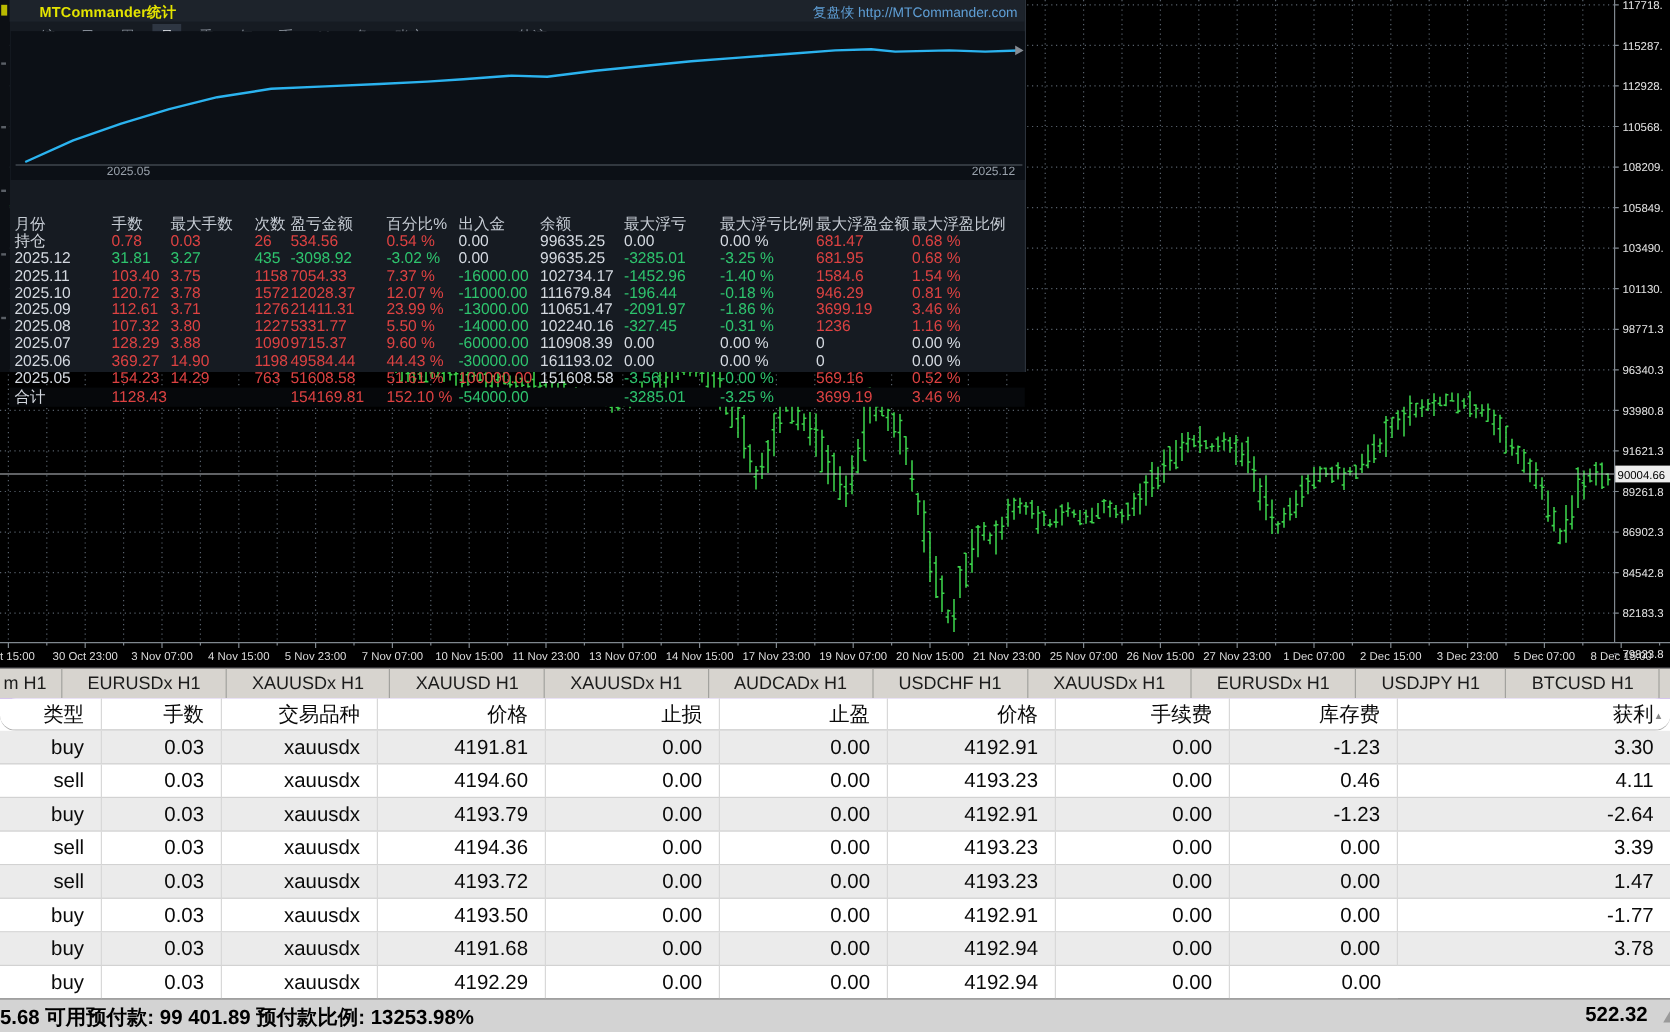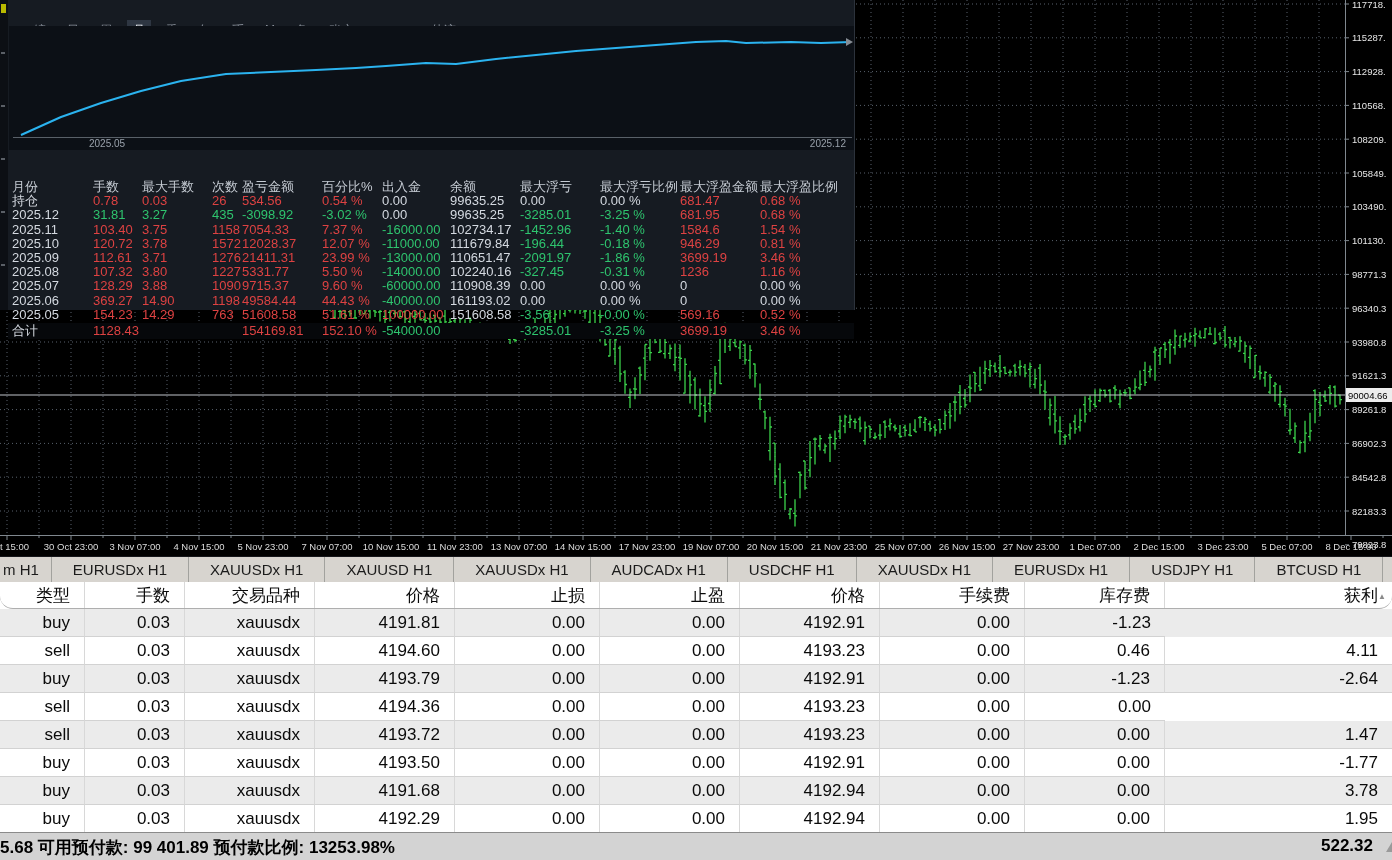--- a/index.html
+++ b/index.html
@@ -249,20 +249,24 @@
   <div id="left-strip">
     <div class="ymark"></div>
   <div class="dash" style="top: 52px;"></div>
       <div class="dash" style="top: 105px;"></div>
       <div class="dash" style="top: 158px;"></div>
       <div class="dash" style="top: 211px;"></div>
       <div class="dash" style="top: 264px;"></div>
     </div>
 
   <div id="stats-panel">
+    <div id="panel-head">
+      <span id="panel-title">MTCommander统计</span>
+      <span id="panel-brand">复盘侠 http://MTCommander.com</span>
+    </div>
     <div id="panel-tabs">
         <span class="ptab">综</span>
         <span class="ptab">日</span>
         <span class="ptab">周</span>
         <span class="ptab active">月</span>
         <span class="ptab">季</span>
         <span class="ptab">年</span>
         <span class="ptab">币</span>
         <span class="ptab">M</span>
         <span class="ptab">备</span>
@@ -393,21 +397,21 @@
           <span class="c-w">0</span>
           <span class="c-w">0.00 %</span>
         </div>
         <div class="srow">
           <span class="c-w">2025.06</span>
           <span class="c-r">369.27</span>
           <span class="c-r">14.90</span>
           <span class="c-r">1198</span>
           <span class="c-r">49584.44</span>
           <span class="c-r">44.43 %</span>
-          <span class="c-g">-40000.00</span>
+          <span class="c-g">-30000.00</span>
           <span class="c-w">161193.02</span>
           <span class="c-w">0.00</span>
           <span class="c-w">0.00 %</span>
           <span class="c-w">0</span>
           <span class="c-w">0.00 %</span>
         </div>
         <div class="srow">
           <span class="c-w">2025.05</span>
           <span class="c-r">154.23</span>
           <span class="c-r">14.29</span>
@@ -469,20 +473,21 @@
       <div class="prow">
         <div class="pcell">buy</div>
         <div class="pcell">0.03</div>
         <div class="pcell">xauusdx</div>
         <div class="pcell">4191.81</div>
         <div class="pcell">0.00</div>
         <div class="pcell">0.00</div>
         <div class="pcell">4192.91</div>
         <div class="pcell">0.00</div>
         <div class="pcell">-1.23</div>
+        <div class="pcell">3.30</div>
       </div>
       <div class="prow">
         <div class="pcell">sell</div>
         <div class="pcell">0.03</div>
         <div class="pcell">xauusdx</div>
         <div class="pcell">4194.60</div>
         <div class="pcell">0.00</div>
         <div class="pcell">0.00</div>
         <div class="pcell">4193.23</div>
         <div class="pcell">0.00</div>
@@ -504,20 +509,21 @@
       <div class="prow">
         <div class="pcell">sell</div>
         <div class="pcell">0.03</div>
         <div class="pcell">xauusdx</div>
         <div class="pcell">4194.36</div>
         <div class="pcell">0.00</div>
         <div class="pcell">0.00</div>
         <div class="pcell">4193.23</div>
         <div class="pcell">0.00</div>
         <div class="pcell">0.00</div>
+        <div class="pcell">3.39</div>
       </div>
       <div class="prow">
         <div class="pcell">sell</div>
         <div class="pcell">0.03</div>
         <div class="pcell">xauusdx</div>
         <div class="pcell">4193.72</div>
         <div class="pcell">0.00</div>
         <div class="pcell">0.00</div>
         <div class="pcell">4193.23</div>
         <div class="pcell">0.00</div>
@@ -551,21 +557,20 @@
       <div class="prow">
         <div class="pcell">buy</div>
         <div class="pcell">0.03</div>
         <div class="pcell">xauusdx</div>
         <div class="pcell">4192.29</div>
         <div class="pcell">0.00</div>
         <div class="pcell">0.00</div>
         <div class="pcell">4192.94</div>
         <div class="pcell">0.00</div>
         <div class="pcell">0.00</div>
-        <div class="pcell">1.95</div>
       </div>
     </div>
 
   <div id="status-bar">
     <span id="status-left">5.68  可用预付款: 99 401.89  预付款比例: 13253.98%</span>
     <span id="status-right">522.32</span>
     <div id="status-grip"></div>
   </div>
 
 </div>

